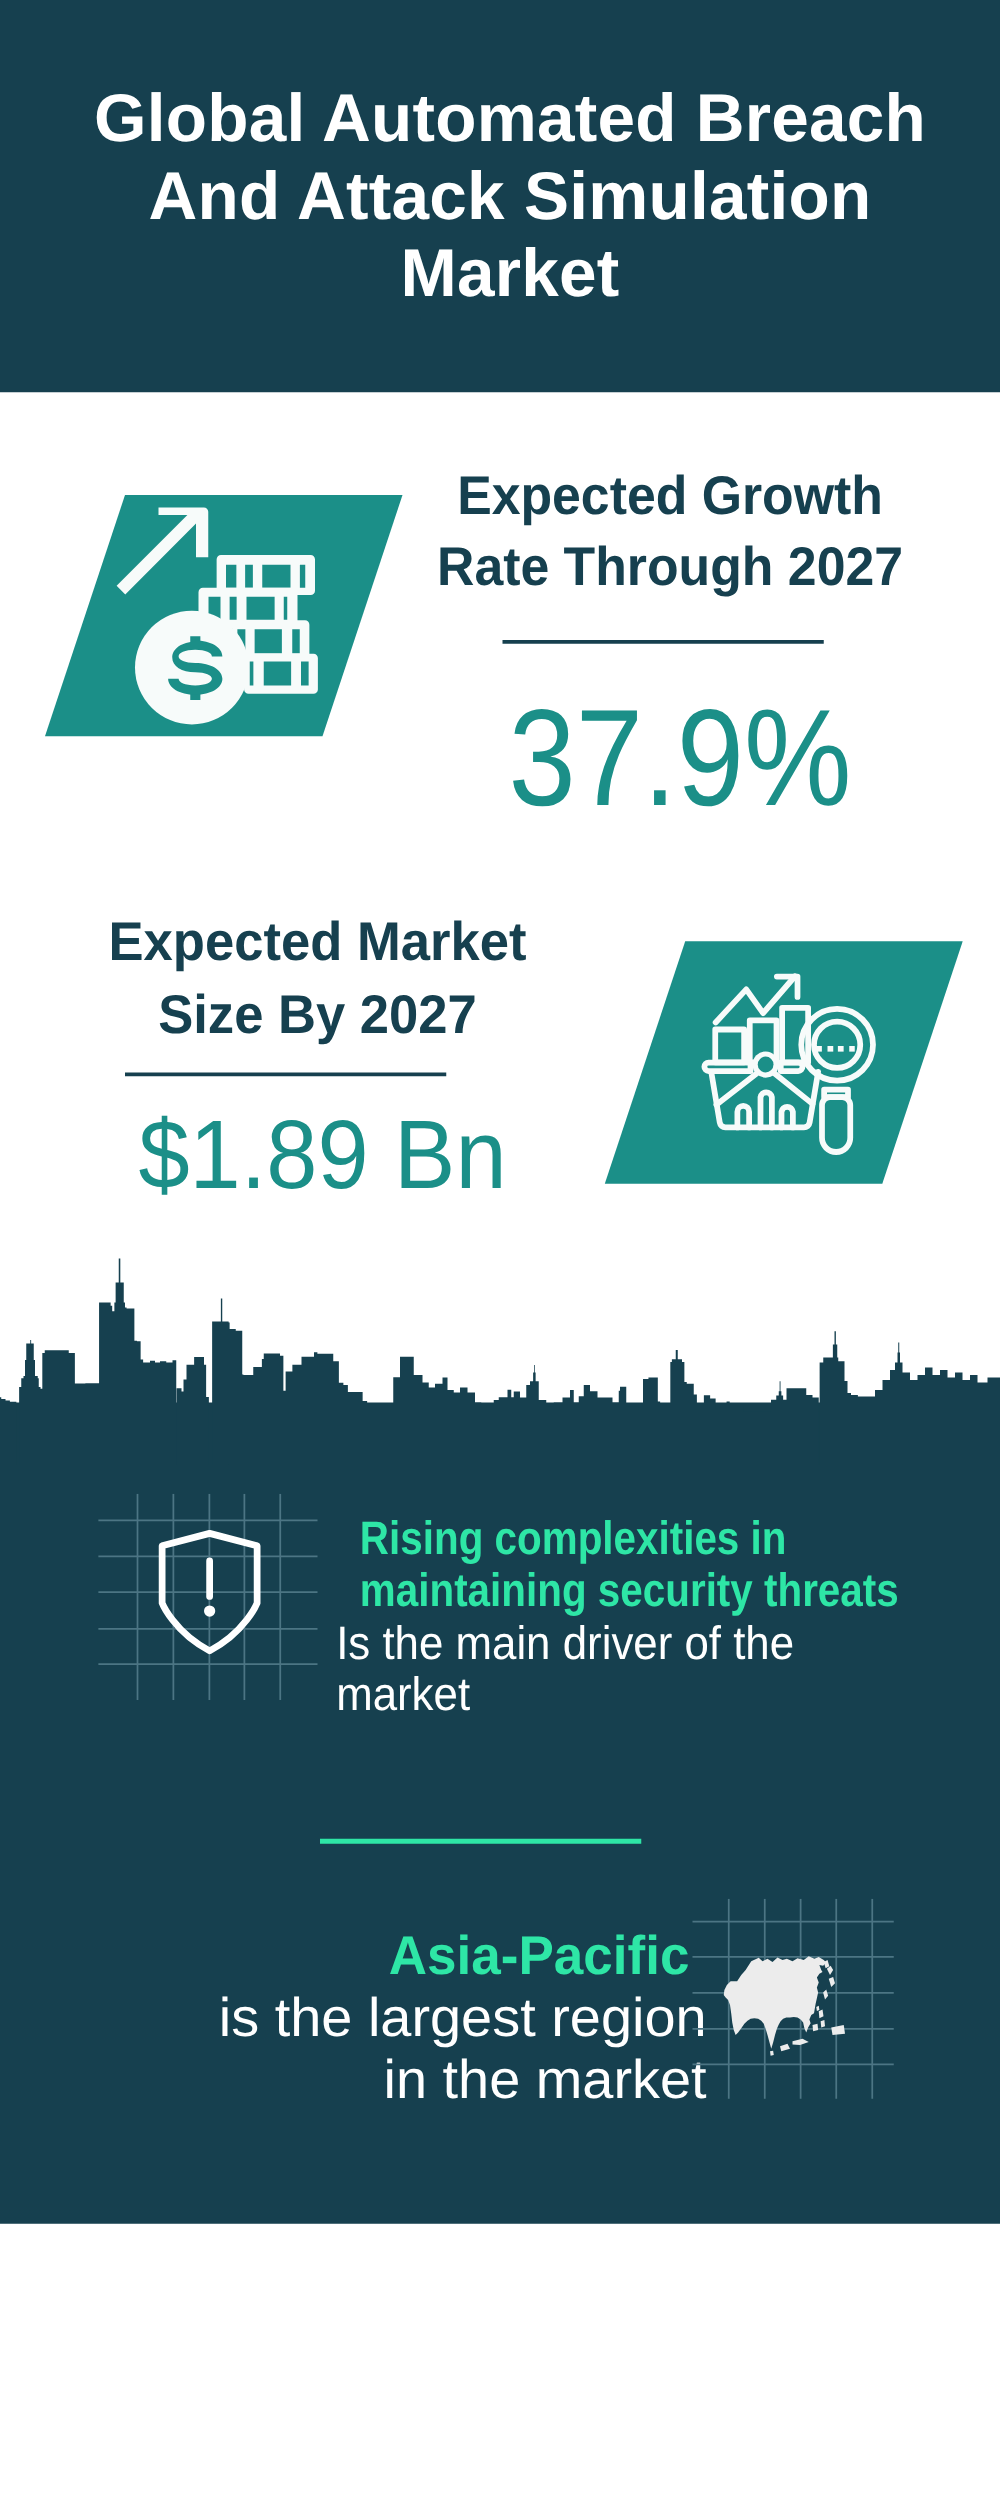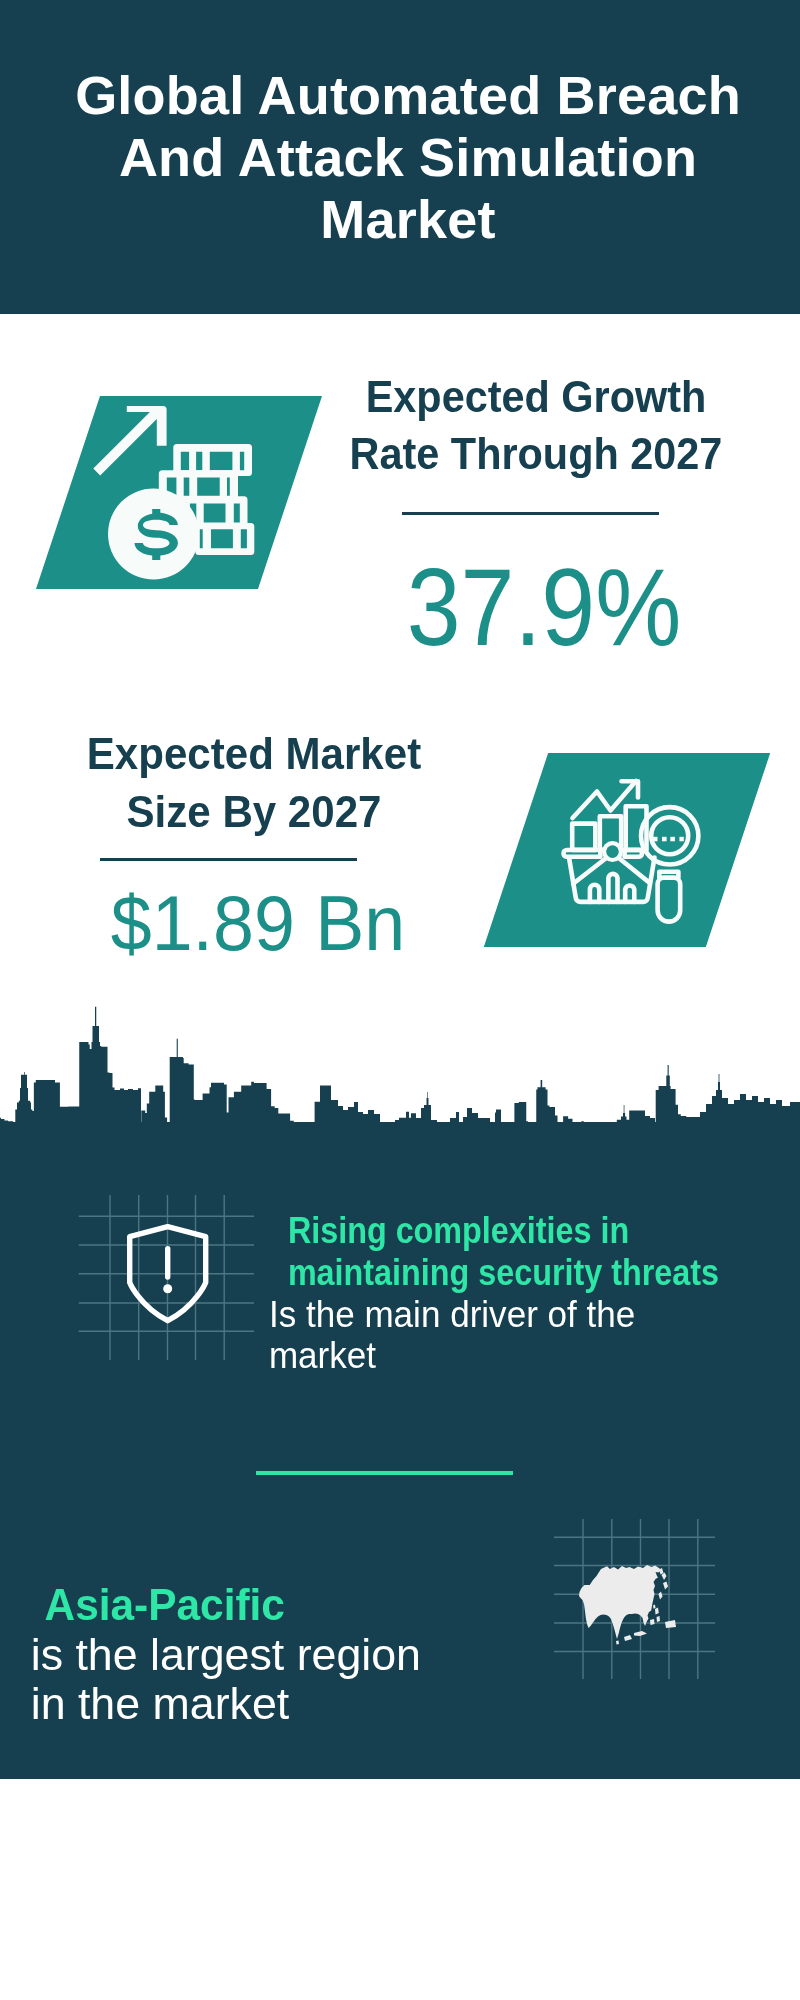--- a/index.html
+++ b/index.html
@@ -10,21 +10,21 @@
   .header-title{position:absolute;left:48px;top:64px;width:720px;text-align:center;color:#ffffff;font-size:54px;line-height:62px;font-weight:bold;letter-spacing:0.2px;}
   
   .white{position:absolute;left:0;top:314px;width:800px;height:808px;background:#ffffff;}
   
   .dark{position:absolute;left:0;top:1122px;width:800px;height:657px;background:#16404f;}
   #skyline{position:absolute;left:0;top:1000px;width:800px;height:172px;display:block;}
   
   .mint{color:#2ee6a6;font-weight:bold;transform:scaleX(0.862);transform-origin:50% 50%;}
   .wtext{color:#ffffff;transform:scaleX(0.935);transform-origin:50% 50%;}
   #driver-text{position:absolute;left:252px;top:1210px;width:520px;text-align:left;font-size:37.5px;line-height:41.8px;}
-  #region-text{position:absolute;left:38px;top:1541px;width:520px;text-align:left;font-size:43.5px;line-height:49.5px;margin-top:40px;}
+  #region-text{position:absolute;left:38px;top:1541px;width:520px;text-align:right;font-size:43.5px;line-height:49.5px;}
   #mid-div{position:absolute;left:256px;top:1471px;width:257px;height:4px;background:#2ee6a6;}
   #grid1{position:absolute;left:70px;top:1195px;width:190px;height:170px;}
   #shield{position:absolute;left:125px;top:1220px;width:90px;height:105px;}
   #grid2{position:absolute;left:549px;top:1519px;width:170px;height:165px;}
   #asiamap{position:absolute;left:568px;top:1538px;width:120px;height:118px;}
   
   .para{position:absolute;background:#1b8f88;transform:skewX(-18.35deg);}
   .stat-label{position:absolute;color:#16404f;font-weight:bold;text-align:center;}
   .stat-div{position:absolute;background:#16404f;height:3px;}
   .stat-value{position:absolute;color:#1b8f88;text-align:center;font-weight:500;}

